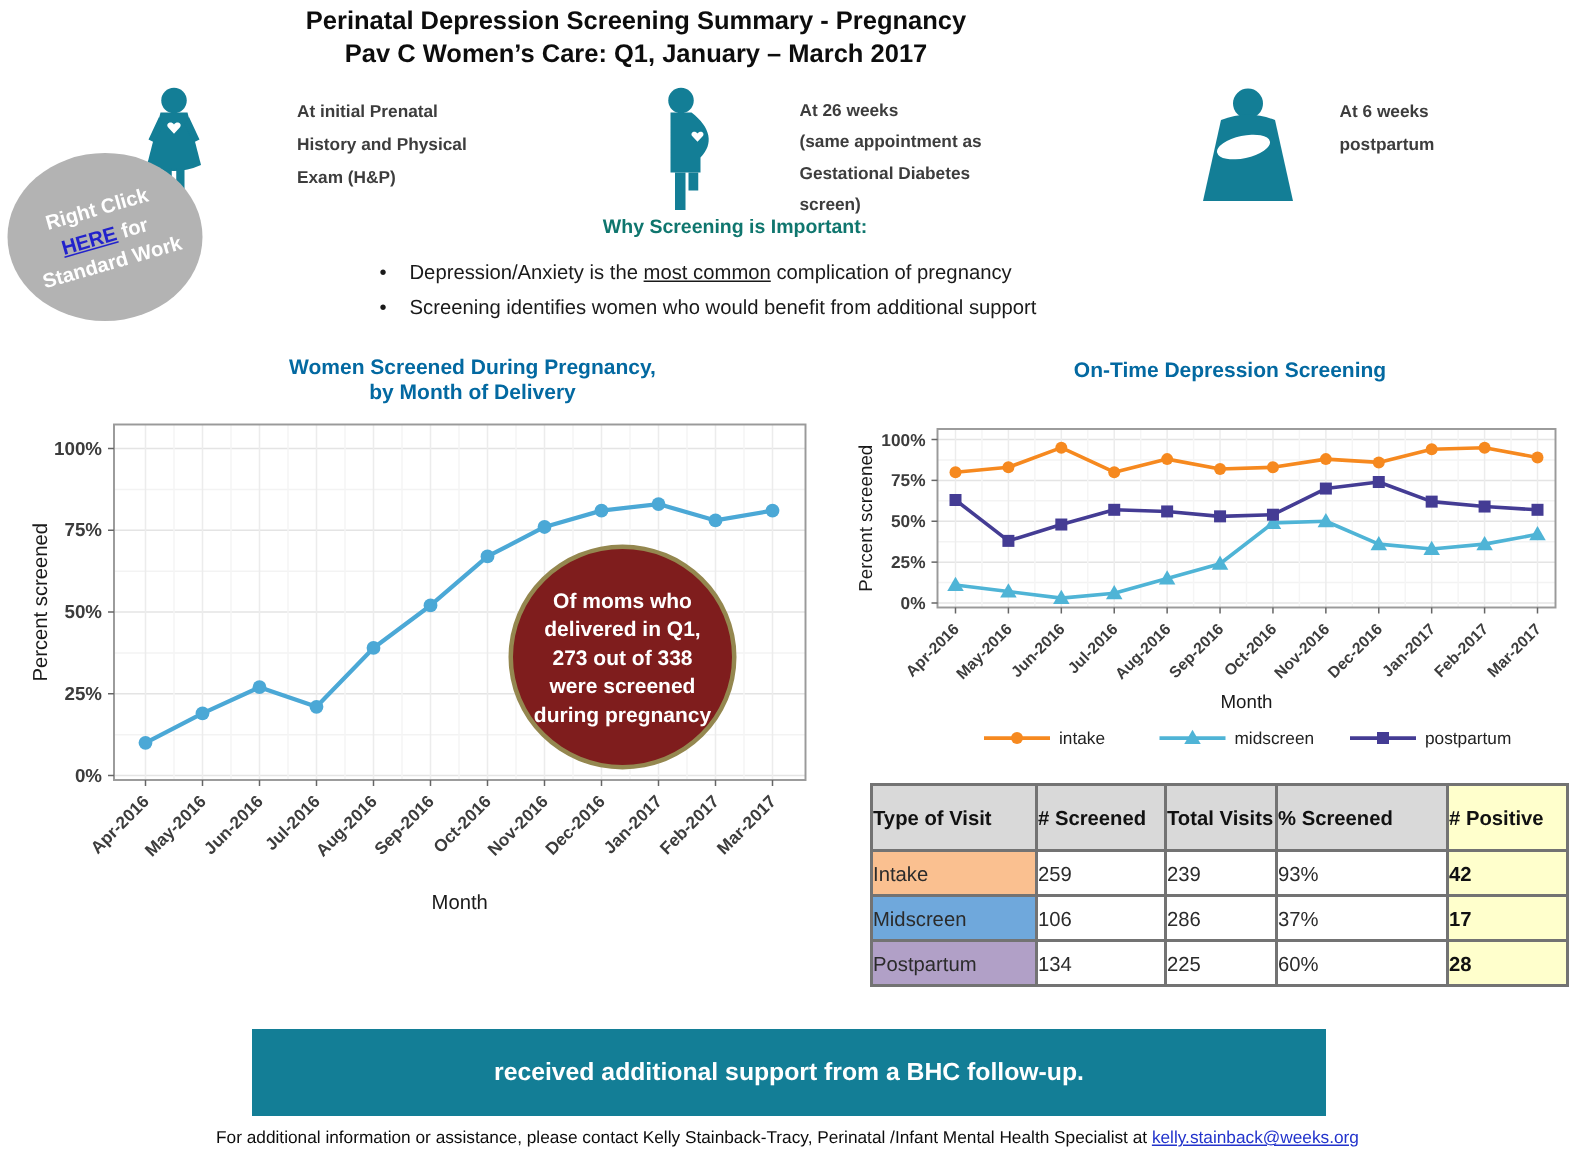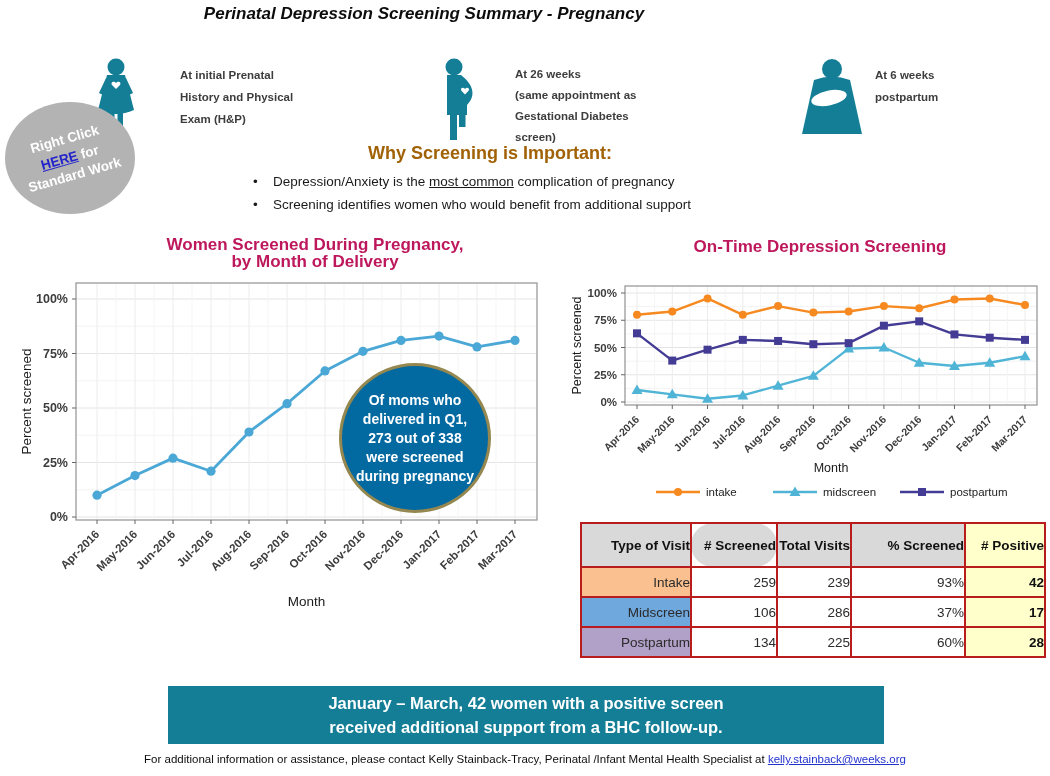--- a/index.html
+++ b/index.html
@@ -3,70 +3,71 @@
 <meta charset="utf-8">
 <style>
   html,body{margin:0;padding:0;}
   body{
     width:1050px;height:776px;position:relative;background:#fff;
     font-family:"Liberation Sans",sans-serif;overflow:hidden;color:#111;
   }
   .abs{position:absolute;}
   svg text{font-family:"Liberation Sans",sans-serif;}
 
-  .page-title{top:3px;left:0;width:848px;text-align:center;font-weight:bold;font-size:17px;line-height:22px;color:#0d0d0d;font-style:italic;}
-
-  .icon-label{font-weight:bold;font-size:11.5px;color:#3d3d3d;}
+  .page-title{top:3px;left:0;width:848px;text-align:center;font-weight:bold;font-size:17px;line-height:22px;color:#0d0d0d;}
+
+  .icon-label{font-weight:bold;font-size:11.5px;color:#3d3d3d;margin-left:18px;}
   .icon-label div{white-space:nowrap;}
 
   .badge{left:5px;top:102px;width:130px;height:112px;background:#b3b3b3;border-radius:50%;z-index:3;}
   .badge-inner{width:100%;height:100%;display:flex;flex-direction:column;justify-content:center;align-items:center;
     transform:rotate(-16deg);color:#fff;font-weight:bold;font-size:13.5px;line-height:18.5px;text-align:center;}
   .badge-link{color:#2222cc;text-decoration:underline;cursor:pointer;}
 
-  .why-heading{top:143px;left:230px;width:520px;text-align:center;font-weight:bold;font-size:18px;color:#a16207;}
+  .why-heading{top:143px;left:230px;width:520px;text-align:center;font-weight:bold;font-size:13px;color:#0f766e;}
   .bullets{top:170px;left:253px;font-size:13.5px;color:#1a1a1a;}
   .bullet-row{display:flex;line-height:23px;}
   .bullet-dot{width:20px;}
   .u{text-decoration:underline;}
 
-  .chart-title{font-weight:bold;font-size:17px;line-height:17px;text-align:center;color:#be185d;}
+  .chart-title{font-weight:bold;font-size:14px;line-height:17px;text-align:center;color:#0369a1;}
   .left-chart-title{top:236px;left:90px;width:450px;}
   .right-chart-title{top:238px;left:650px;width:340px;}
 
   .annotation-circle{
     left:339px;top:363px;width:152px;height:150px;border-radius:50%;
-    background:#0369a1;border:3px solid #94874f;z-index:5;box-sizing:border-box;
+    background:#7f1d1d;border:3px solid #94874f;z-index:5;box-sizing:border-box;
     display:flex;flex-direction:column;justify-content:center;
     color:#fff;font-weight:bold;font-size:14px;line-height:19px;text-align:center;
   }
 
   table.summary{left:580px;top:522px;border-collapse:collapse;font-size:13.5px;}
-  table.summary th,table.summary td{border:2px solid #b91c1c;text-align:right;padding:0;}
+  table.summary th,table.summary td{border:2px solid #737373;text-align:left;padding:0;}
   table.summary th{background:#d9d9d9;font-weight:bold;height:42px;line-height:17px;}
   table.summary td{height:28px;background:#fff;color:#2b2b2b;}
-  .c0{width:108px;} .c1{width:84px;border-radius:22px;} .c2{width:72px;} .c3{width:112px;} .c4{width:78px;}
+  .c0{width:108px;} .c1{width:84px;} .c2{width:72px;} .c3{width:112px;} .c4{width:78px;}
   .pos{background:#ffffcc !important;}
   .b{font-weight:bold;color:#111 !important;}
   tr.total td{background:#d9d9d9;font-weight:bold;color:#111;}
 
   .banner{left:168px;top:686px;width:716px;height:58px;background:#137e96;color:#fff;
     font-weight:bold;font-size:16.5px;line-height:24px;text-align:center;
     display:flex;flex-direction:column;justify-content:center;}
 
   .footer{top:753px;left:0;width:1050px;text-align:center;font-size:11.5px;color:#0d0d0d;}
   .footer .link{color:#2233cc;text-decoration:underline;cursor:pointer;}
 
   .teal{fill:#137e96;}
 </style>
 </head>
 <body>
 
 <div class="abs page-title">
   <div>Perinatal Depression Screening Summary - Pregnancy</div>
+  <div>Pav C Women’s Care: Q1, January – March 2017</div>
 </div>
 
 <div class="abs" style="left:90px;top:58px;">
   <svg width="52" height="80" viewBox="0 0 52 80">
     <circle class="teal" cx="26" cy="9" r="8.5"></circle>
     <path class="teal" d="M17 17 L35 17 L44 52 Q26 60 8 52 Z"></path>
     <path class="teal" d="M16 20 L9 35 L13 37 L19 25 Z"></path>
     <path class="teal" d="M36 20 L43 35 L39 37 L33 25 Z"></path>
     <path d="M26 25 c-1.9-2.7 -5.8-0.8 -4 1.9 l4 4.2 4-4.2 c1.8-2.7 -2.1-4.6 -4-1.9 Z" fill="#fff"></path>
     <rect class="teal" x="19" y="54" width="5.5" height="16"></rect>
@@ -376,19 +377,18 @@
       <td style="background: rgb(177, 160, 199);">Postpartum</td>
       <td>134</td>
       <td>225</td>
       <td>60%</td>
       <td class="pos b">28</td>
     </tr>
   </tbody>
 </table>
 
 <div class="abs banner">
-  <div>January – March, 42 women with a positive screen</div>
   <div>received additional support from a BHC follow-up.</div>
 </div>
 
 <div class="abs footer">
   <span>For additional information or assistance, please contact Kelly Stainback-Tracy, Perinatal /Infant Mental Health Specialist at </span><span class="link">kelly.stainback@weeks.org</span>
 </div>
 
 </body></html>

